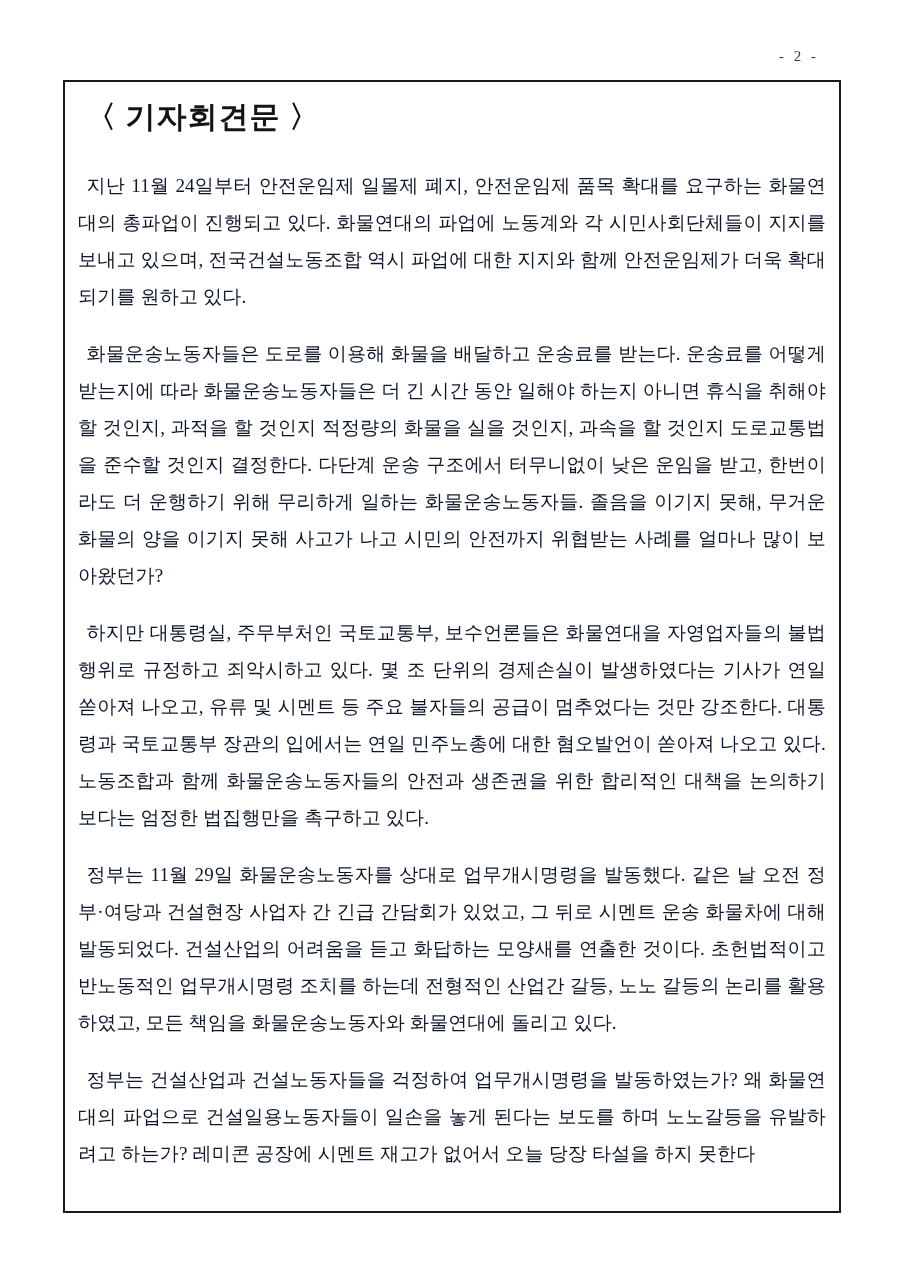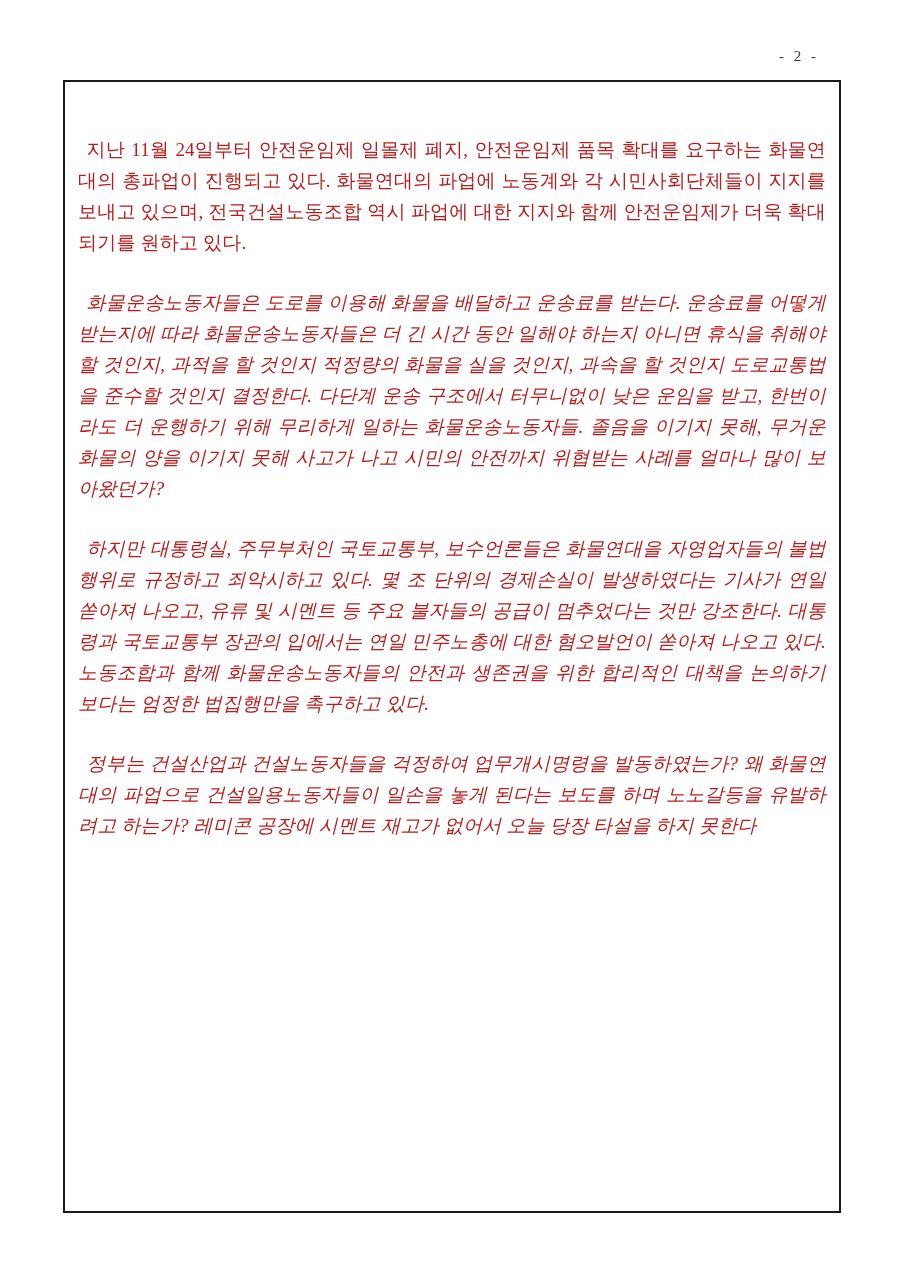--- a/index.html
+++ b/index.html
@@ -39,44 +39,45 @@
     color: #141414;
     letter-spacing: 1px;
     margin-left: 8px;
     line-height: 1.1;
   }
   .document-body {
     margin-top: 34px;
   }
   .document-body p {
     font-size: 19px;
-    line-height: 31px;
-    color: #b91c1c;
+    line-height: 37px;
+    color: #0f172a;
     text-align: justify;
     text-indent: 0.45em;
     word-break: break-all;
     letter-spacing: 0.2px;
   }
   .document-body p + p {
-    margin-top: 29px;
-    font-style: italic;
+    margin-top: 20px;
   }
 </style>
 </head>
 <body>
 
 <div class="page">
 
   <div class="page-number">- 2 -</div>
 
   <div class="document-frame">
 
+    <h1 class="document-title">〈 기자회견문 〉</h1>
 
     <div class="document-body">
       <p>지난 11월 24일부터 안전운임제 일몰제 폐지, 안전운임제 품목 확대를 요구하는 화물연대의 총파업이 진행되고 있다. 화물연대의 파업에 노동계와 각 시민사회단체들이 지지를 보내고 있으며, 전국건설노동조합 역시 파업에 대한 지지와 함께 안전운임제가 더욱 확대되기를 원하고 있다.</p>
       <p>화물운송노동자들은 도로를 이용해 화물을 배달하고 운송료를 받는다. 운송료를 어떻게 받는지에 따라 화물운송노동자들은 더 긴 시간 동안 일해야 하는지 아니면 휴식을 취해야 할 것인지, 과적을 할 것인지 적정량의 화물을 실을 것인지, 과속을 할 것인지 도로교통법을 준수할 것인지 결정한다. 다단계 운송 구조에서 터무니없이 낮은 운임을 받고, 한번이라도 더 운행하기 위해 무리하게 일하는 화물운송노동자들. 졸음을 이기지 못해, 무거운 화물의 양을 이기지 못해 사고가 나고 시민의 안전까지 위협받는 사례를 얼마나 많이 보아왔던가?</p>
       <p>하지만 대통령실, 주무부처인 국토교통부, 보수언론들은 화물연대을 자영업자들의 불법행위로 규정하고 죄악시하고 있다. 몇 조 단위의 경제손실이 발생하였다는 기사가 연일 쏟아져 나오고, 유류 및 시멘트 등 주요 불자들의 공급이 멈추었다는 것만 강조한다. 대통령과 국토교통부 장관의 입에서는 연일 민주노총에 대한 혐오발언이 쏟아져 나오고 있다. 노동조합과 함께 화물운송노동자들의 안전과 생존권을 위한 합리적인 대책을 논의하기보다는 엄정한 법집행만을 촉구하고 있다.</p>
+      <p>정부는 11월 29일 화물운송노동자를 상대로 업무개시명령을 발동했다. 같은 날 오전 정부·여당과 건설현장 사업자 간 긴급 간담회가 있었고, 그 뒤로 시멘트 운송 화물차에 대해 발동되었다. 건설산업의 어려움을 듣고 화답하는 모양새를 연출한 것이다. 초헌법적이고 반노동적인 업무개시명령 조치를 하는데 전형적인 산업간 갈등, 노노 갈등의 논리를 활용하였고, 모든 책임을 화물운송노동자와 화물연대에 돌리고 있다.</p>
       <p>정부는 건설산업과 건설노동자들을 걱정하여 업무개시명령을 발동하였는가? 왜 화물연대의 파업으로 건설일용노동자들이 일손을 놓게 된다는 보도를 하며 노노갈등을 유발하려고 하는가? 레미콘 공장에 시멘트 재고가 없어서 오늘 당장 타설을 하지 못한다</p>
     </div>
 
   </div>
 
 </div>
 
 </body></html>

